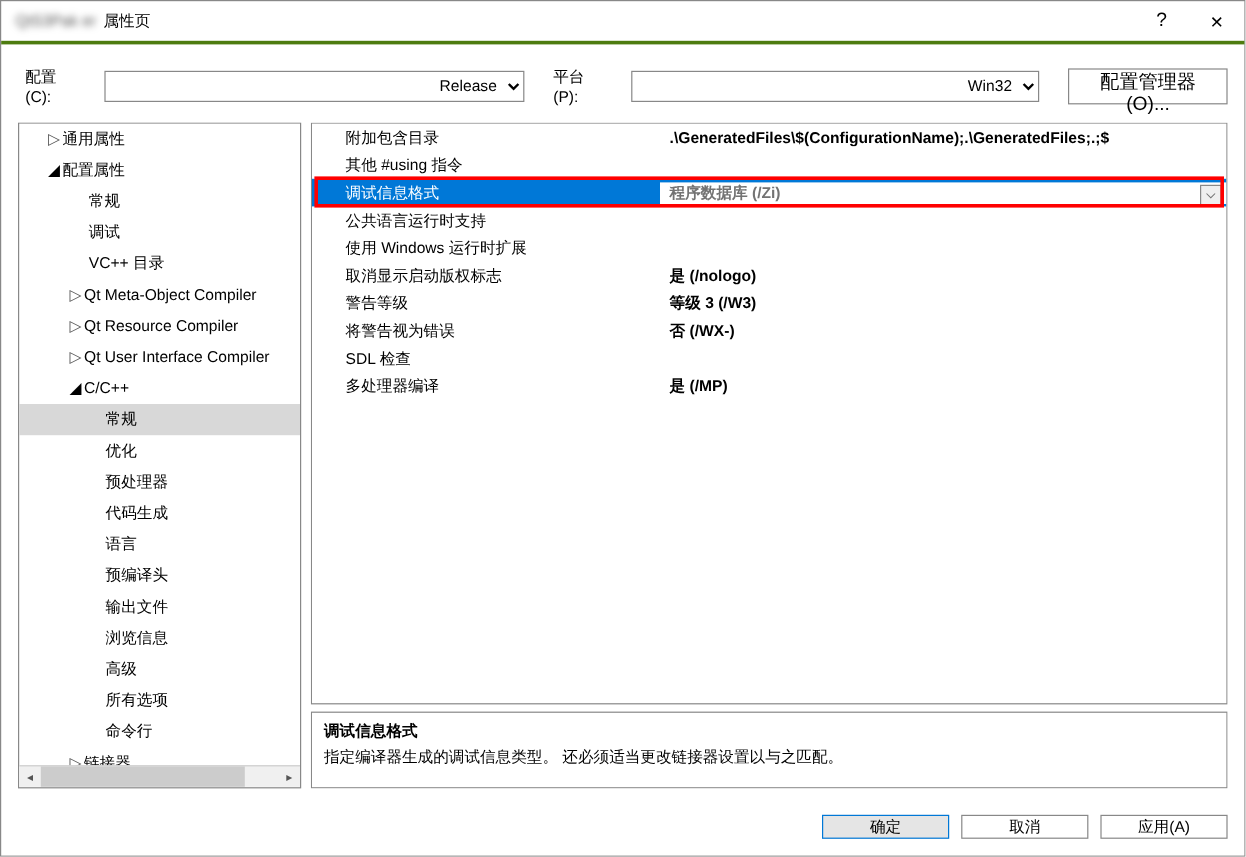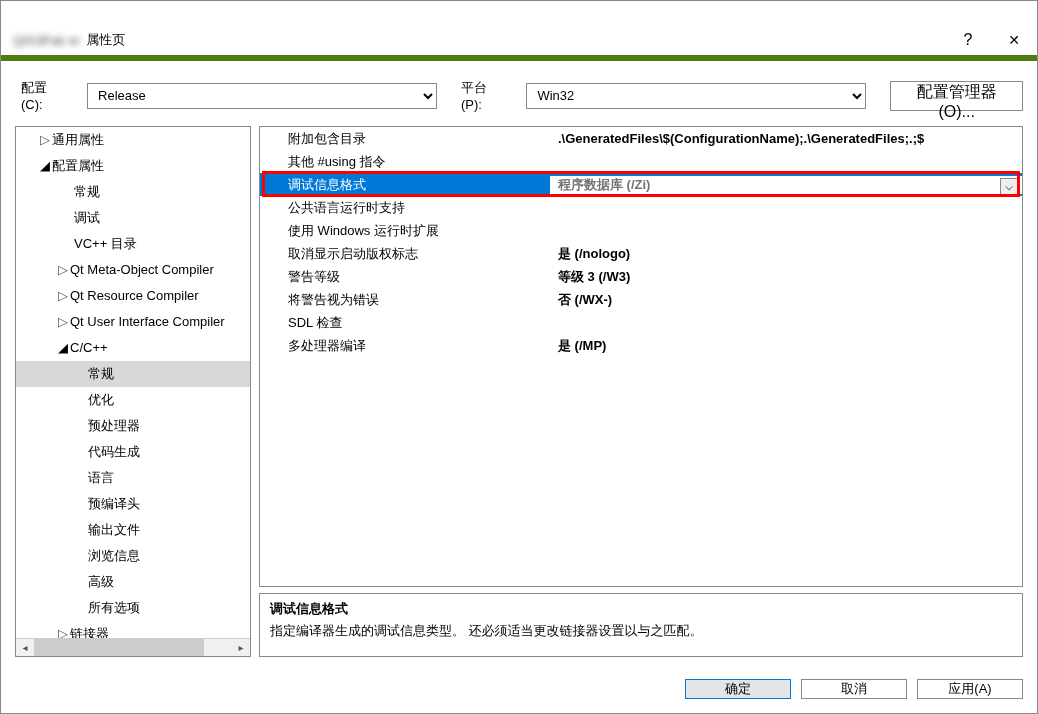--- a/index.html
+++ b/index.html
@@ -1,26 +1,26 @@
 <!DOCTYPE html>
 <html><head>
 <meta charset="utf-8">
 <style>
 * { box-sizing: border-box; margin: 0; padding: 0; }
 body { font-family: "Microsoft YaHei", "Segoe UI", sans-serif; font-size: 13px; background: #fff; color: #000; }
 .dialog { width: 1038px; height: 714px; border: 1px solid #888; display: flex; flex-direction: column; background: #fff; }
-.titlebar { height: 36px; display: flex; align-items: center; padding: 0 0 0 12px; border-bottom: 6px solid #4d7c0f; margin-top: 24px; }
+.titlebar { height: 36px; display: flex; align-items: center; padding: 0 0 0 12px; border-bottom: 3px solid #4d7c0f; }
 .titlebar .blur { filter: blur(3px); color: #555; margin-right: 6px; }
 .titlebar .title-text { flex: 1; font-size: 13px; }
 .titlebar .tb-btn { width: 46px; height: 36px; display: flex; align-items: center; justify-content: center; font-size: 15px; cursor: default; }
 .titlebar .tb-help { font-size: 16px; }
 .titlebar .tb-close { font-size: 14px; }
 .config-row { display: flex; align-items: center; padding: 18px 14px 14px 20px; gap: 24px; }
 .config-row label { font-size: 13px; }
-.config-row select { height: 26px; border: 1px solid #888; background: #fff; font-family: inherit; font-size: 13px; padding: 0 6px; }
+.config-row select { height: 26px; border: 1px solid #888; background: #fff; font-family: inherit; font-size: 13px; padding: 0 6px; text-align: right; }
 .sel-config { flex: 0 0 350px; }
 .sel-platform { flex: 0 0 340px; }
 .btn-cfgmgr { height: 30px; padding: 0 14px; border: 1px solid #888; background: #fff; font-family: inherit; font-size: 16px; margin-left: auto; }
 .main-area { flex: 1; display: flex; padding: 0 14px 12px 14px; gap: 8px; overflow: hidden; }
 .tree-pane { width: 236px; border: 1px solid #888; overflow-x: auto; overflow-y: hidden; position: relative; }
 .tree-inner { min-width: 280px; }
 .tree-item { padding: 2px 0 2px 8px; white-space: nowrap; cursor: default; font-size: 13px; line-height: 22px; }
 .tree-item .arrow { display: inline-block; width: 14px; text-align: center; color: #555; font-size: 13px; }
 .tree-item .arrow.open { color: #000; }
 .tree-item.lvl1 { padding-left: 22px; }
@@ -88,20 +88,21 @@
         <div class="tree-item leaf selected"><span>常规</span></div>
         <div class="tree-item leaf"><span>优化</span></div>
         <div class="tree-item leaf"><span>预处理器</span></div>
         <div class="tree-item leaf"><span>代码生成</span></div>
         <div class="tree-item leaf"><span>语言</span></div>
         <div class="tree-item leaf"><span>预编译头</span></div>
         <div class="tree-item leaf"><span>输出文件</span></div>
         <div class="tree-item leaf"><span>浏览信息</span></div>
         <div class="tree-item leaf"><span>高级</span></div>
         <div class="tree-item leaf"><span>所有选项</span></div>
+        <div class="tree-item leaf"><span>命令行</span></div>
         <div class="tree-item lvl2"><span class="arrow">▷</span><span>链接器</span></div>
         <div class="tree-item lvl2"></div>
 
       </div>
       <div class="hscroll">
         <div class="sbtn">◂</div>
         <div class="track">
             <div class="thumb"></div>
           </div>
         <div class="sbtn">▸</div>

